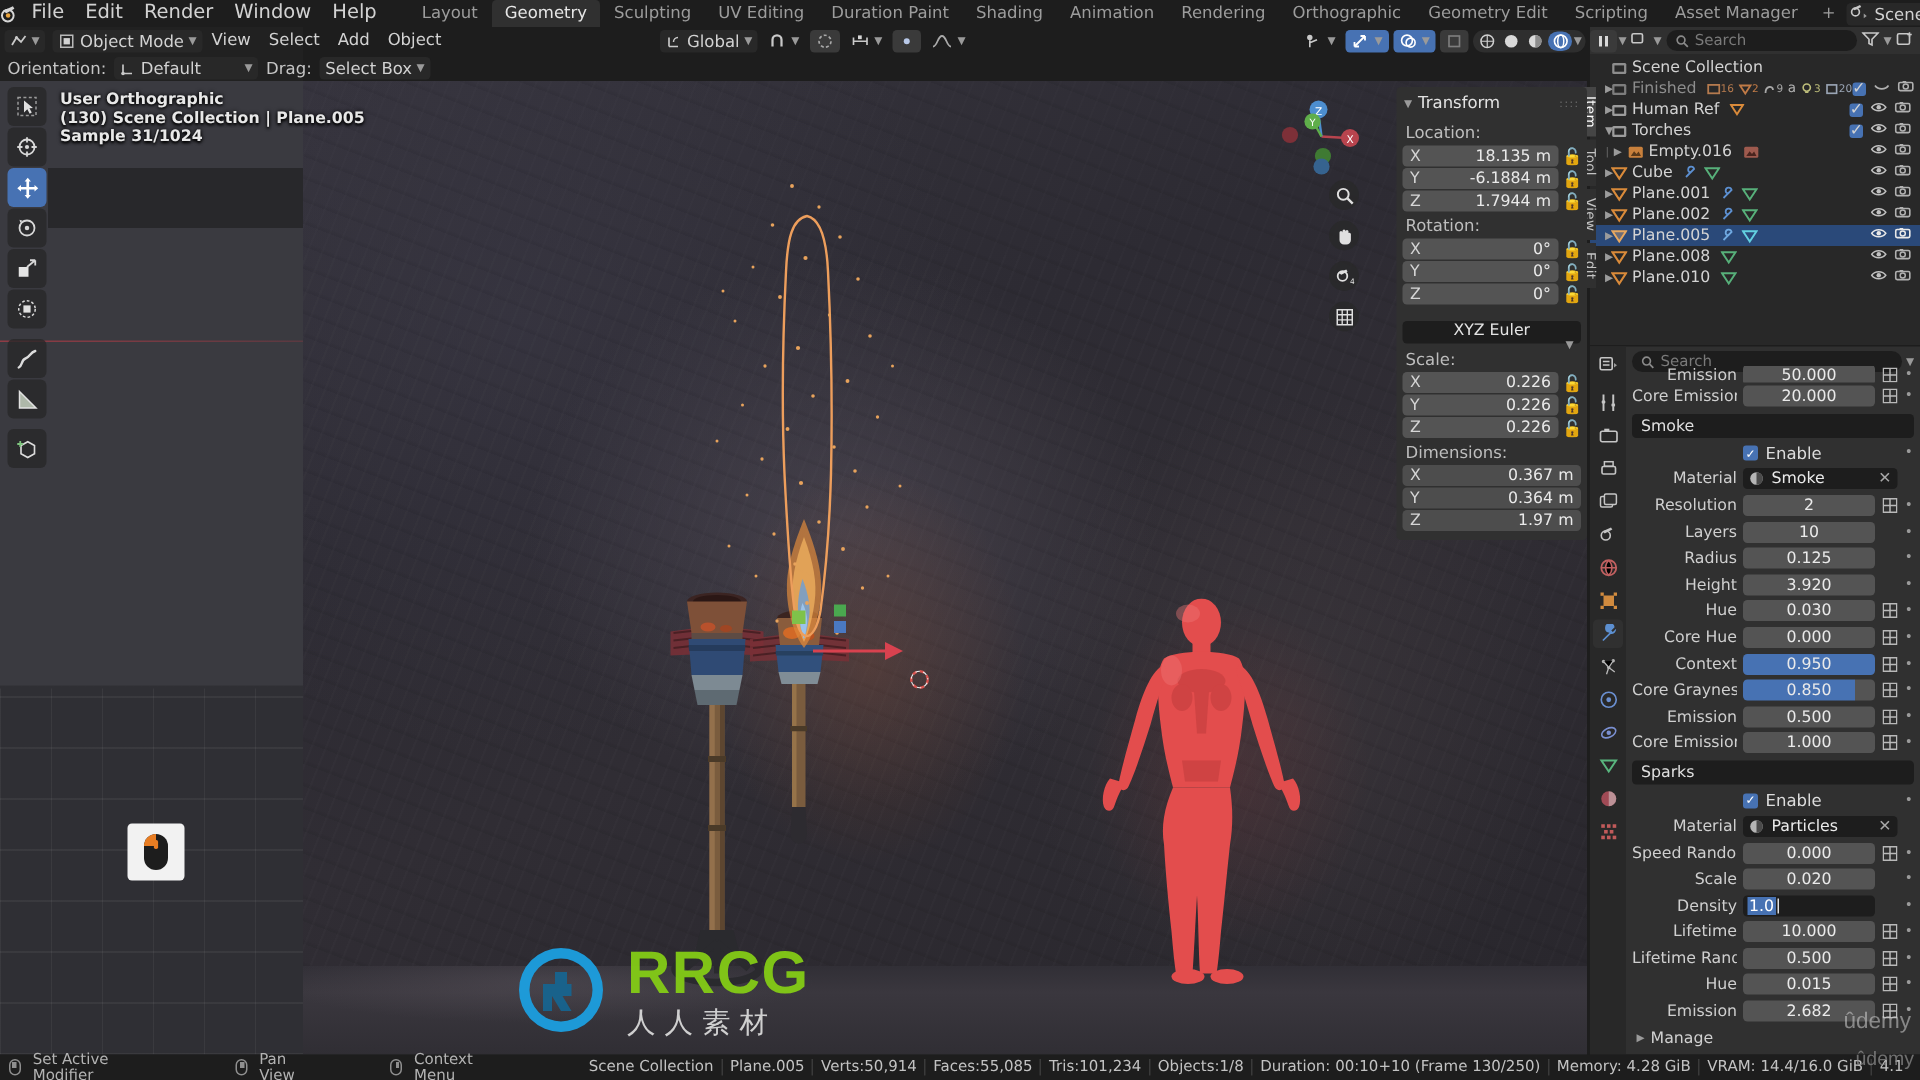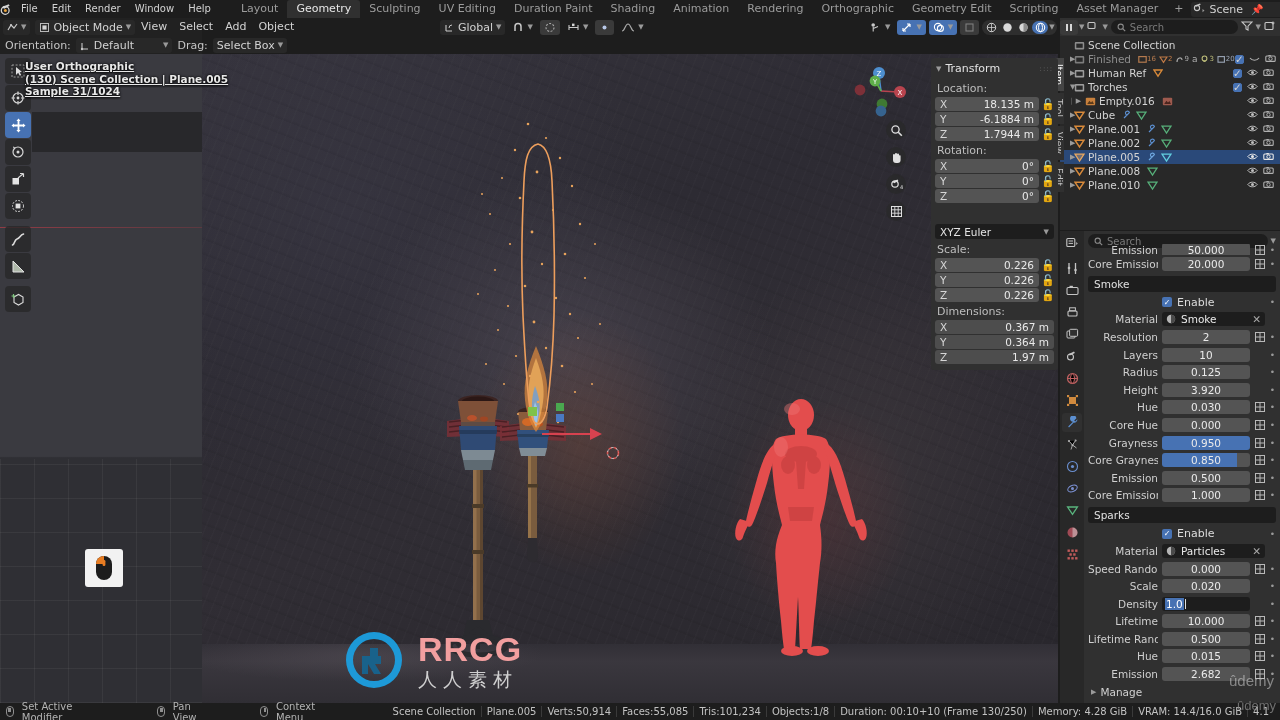--- a/index.html
+++ b/index.html
@@ -12,21 +12,21 @@
     -webkit-font-smoothing:antialiased;
   }
   .app { position:relative; width:1280px; height:720px; }
 
   
   .topbar {
     position:absolute; left:0; top:0; width:1280px; height:18px;
     background:#1d1d1d; display:flex; align-items:center;
   }
   .blender-logo { width:22px; height:18px; display:flex; align-items:center; justify-content:center; }
-  .menu-item { padding:0 7px; line-height:18px; font-size:10px; color:#d2d2d2; white-space:nowrap; }
+  .menu-item { padding:0 7px; line-height:18px; font-size:13px; color:#d2d2d2; white-space:nowrap; }
   .ws-tabs { display:flex; align-items:center; margin-left:14px; height:18px; }
   .ws-tab {
     padding:0 9px; line-height:18px; font-size:11px; color:#9c9c9c;
     border-radius:3px 3px 0 0; white-space:nowrap;
   }
   .ws-tab.active { background:#303030; color:#e6e6e6; }
   .ws-add { padding:0 7px; color:#9c9c9c; line-height:18px; }
   .topbar-right { margin-left:auto; display:flex; align-items:center; gap:2px; padding-right:4px; }
   .scene-field {
     display:flex; align-items:center; background:#282828; border-radius:3px; height:15px;
@@ -106,45 +106,44 @@
     position:absolute; left:5px; top:4px; width:26px; z-index:7;
     display:flex; flex-direction:column; gap:1px;
   }
   .tb-btn { width:26px; height:26px; background:#282828cc; border-radius:4px;
     display:flex; align-items:center; justify-content:center; color:#d0d0d0; }
   .tb-btn.sel { background:#4772b3; color:#fff; }
   .tb-gap { height:5px; }
 
   
   .vp-info {
-    position:absolute; left:25px; top:6px; z-index:7;
+    position:absolute; left:40px; top:6px; z-index:7;
     font-size:10.5px; line-height:12.5px; color:#e8e8e8; font-weight:bold;
     text-shadow:0 0 3px #000, 0 1px 2px #000;
-    text-decoration:underline;
   }
   .vp-infobox { position:absolute; left:32px; top:58px; width:170px; height:40px;
     background:rgba(25,25,25,0.55); z-index:6; }
 
   
   .vp-options { position:absolute; right:20px; top:26px; z-index:7;
     display:flex; align-items:center; gap:3px; font-size:11px; color:#d7d7d7;
     background:rgba(40,40,40,.7); padding:1px 5px; border-radius:3px; }
 
   
   .gizmo { position:absolute; right:146px; top:6px; width:62px; height:62px; z-index:7; }
   .nav-btns { position:absolute; right:152px; top:66px; z-index:7; display:flex; flex-direction:column; gap:7px; }
   .nav-b { width:20px; height:20px; border-radius:50%; background:rgba(40,40,40,.72);
     display:flex; align-items:center; justify-content:center; color:#ddd; }
 
   
   .torch { position:absolute; z-index:3; }
   .cursor3d { position:absolute; left:604px; top:390px; width:18px; height:18px; z-index:6; }
   .watermark { position:absolute; left:340px; top:572px; z-index:8; display:flex; align-items:center; gap:10px; opacity:.95; }
   .wm-text { display:flex; flex-direction:column; line-height:1; }
-  .wm-rrcg { font-size:34px; font-weight:bold; color:#fca5a5; letter-spacing:1px;
+  .wm-rrcg { font-size:40px; font-weight:bold; color:#84cc16; letter-spacing:1px;
     font-family:"Liberation Sans", sans-serif; }
   .wm-cn { font-size:19px; color:#d8d8d8; letter-spacing:6px; margin-top:4px; }
 
   
   .npanel {
     position:absolute; right:222px; top:58px; width:127px; z-index:7;
     background:#303030; border-radius:3px; padding:3px 4px 6px 4px;
   }
   .np-head { display:flex; align-items:center; gap:4px; font-size:11px; color:#e2e2e2;
     padding:1px 1px 4px 1px; }
@@ -153,21 +152,21 @@
   .np-row { display:flex; align-items:center; gap:4px; }
   .np-field {
     flex:1; height:14px; background:#545454; border-radius:3px;
     display:flex; align-items:center; padding:0 5px; font-size:10.5px; color:#e9e9e9;
   }
   .np-field .ax { color:#d6d6d6; }
   .np-field .val { margin-left:auto; }
   .np-field.dim { background:#4d4d4d; }
   .np-lock { width:11px; height:12px; display:flex; align-items:center; justify-content:center; color:#9e9e9e; }
   .np-select { height:15px; background:#1d1d1d; border-radius:3px; display:flex; align-items:center;
-    padding:0 5px; font-size:10.5px; color:#e4e4e4; margin:21px 0 1px 0; }
+    padding:0 5px; font-size:10.5px; color:#e4e4e4; margin:11px 0 1px 0;flex-direction:column; }
   .np-select .caret { margin-left:auto; }
 
   
   .sidetabs { position:absolute; right:216px; top:58px; width:13px; z-index:7;
     display:flex; flex-direction:column; gap:2px; }
   .sidetab { width:13px; background:#303030; border-radius:3px 0 0 3px; color:#c4c4c4;
     font-size:9px; padding:6px 0; writing-mode:vertical-rl; text-align:center; letter-spacing:.2px; }
   .sidetab.active { background:#454545; color:#fff; }
 
   
@@ -1479,21 +1478,21 @@
           <span class="panim">
             <svg width="10" height="10" viewBox="0 0 10 10">
                 <rect x="0.5" y="0.5" width="9" height="9" fill="none" stroke="#b9b9b9" stroke-width="1"></rect>
                 <path d="M0.5 5 H9.5 M5 0.5 V9.5" stroke="#b9b9b9" stroke-width="1"></path>
               </svg>
           </span>
           <span class="pdot">•</span>
         </div>
 
         <div class="prow">
-          <span class="plabel">Grayness</span>
+          <span class="plabel">Context</span>
           <span class="pval slider" style="--f:100%">0.950</span>
           <span class="panim">
             <svg width="10" height="10" viewBox="0 0 10 10">
                 <rect x="0.5" y="0.5" width="9" height="9" fill="none" stroke="#b9b9b9" stroke-width="1"></rect>
                 <path d="M0.5 5 H9.5 M5 0.5 V9.5" stroke="#b9b9b9" stroke-width="1"></path>
               </svg>
           </span>
           <span class="pdot">•</span>
         </div>
 

